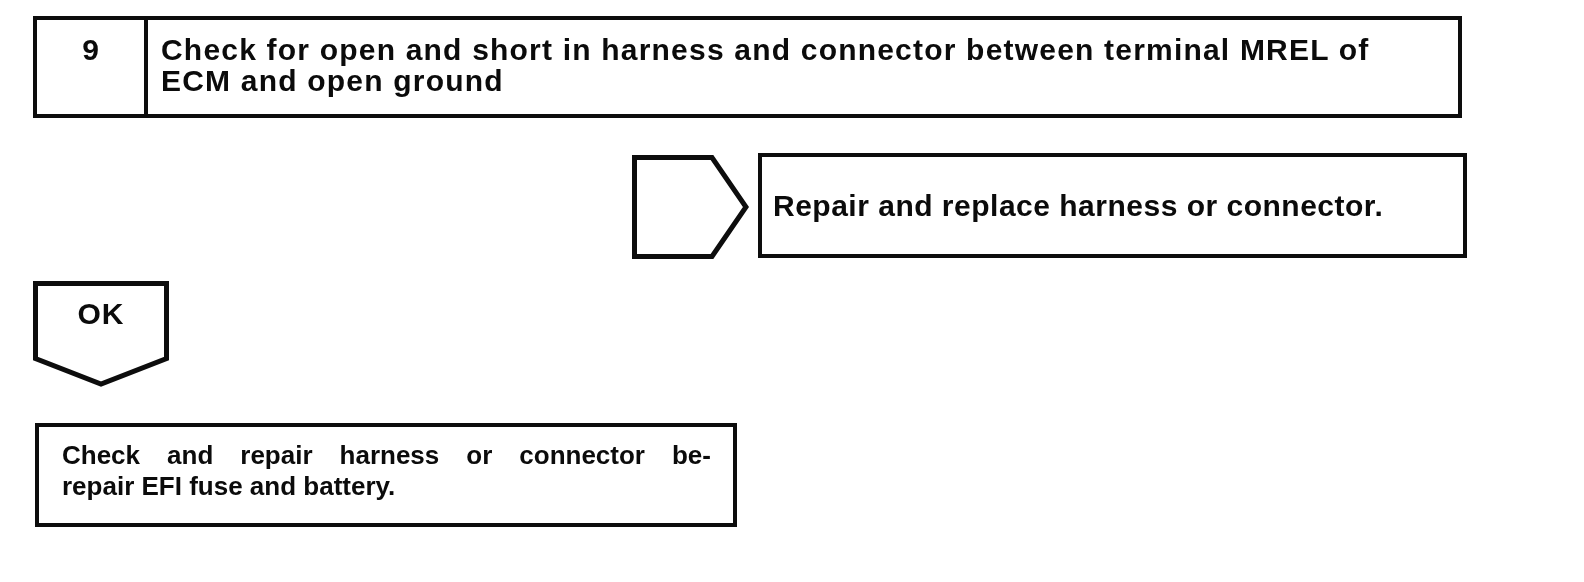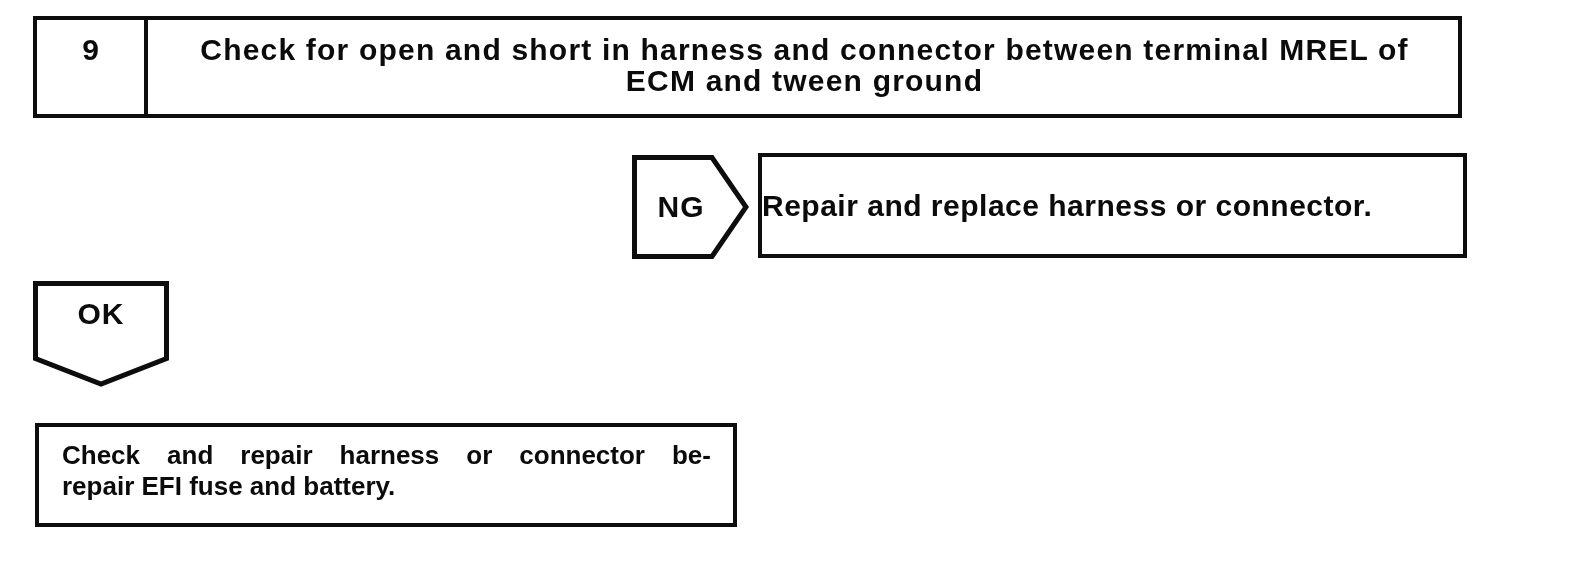--- a/index.html
+++ b/index.html
@@ -38,21 +38,20 @@
     font-size: 30px;
     line-height: 31px;
     padding-top: 14px;
   }
   .step-title-cell {
     flex: 1 1 auto;
     padding: 14px 10px 0 13px;
     font-size: 30px;
     line-height: 31px;
     letter-spacing: 1.2px;
-    text-align: center;
   }
 
   
   .connector {
     position: absolute;
   }
   .connector svg {
     display: block;
   }
   .connector .shape-outline {
@@ -77,20 +76,21 @@
     left: 0; top: 18px; width: 100%;
     text-align: center;
   }
 
   
   .ng-action-box {
     left: 758px; top: 153px;
     width: 709px; height: 105px;
     display: flex;
     align-items: center;
+    padding-left: 11px;
     font-size: 30px;
     letter-spacing: 0.5px;
   }
   .ok-action-box {
     left: 35px; top: 423px;
     width: 702px; height: 104px;
     padding: 13px 22px 0 23px;
     font-size: 26px;
     line-height: 31px;
   }
@@ -107,29 +107,28 @@
     height: 0;
   }
 </style>
 </head>
 <body>
 
 <div class="box step-header">
   <div class="step-number-cell">9</div>
   <div class="step-title-cell">
     <div>Check for open and short in harness and connector between terminal MREL of</div>
-    <div>ECM and tween ground</div>
+    <div>ECM and open ground</div>
   </div>
 </div>
 
 <div class="connector ng-connector">
   <svg width="117" height="104" viewBox="0 0 117 104" aria-hidden="true">
     <polygon class="shape-outline" points="2.5,2.5 80,2.5 114,52 80,101.5 2.5,101.5"></polygon>
   </svg>
-  <span class="connector-label">NG</span>
 </div>
 
 <div class="box ng-action-box">
   <span>Repair and replace harness or connector.</span>
 </div>
 
 <div class="connector ok-connector">
   <svg width="136" height="106" viewBox="0 0 136 106" aria-hidden="true">
     <polygon class="shape-outline" points="2.5,2.5 133.5,2.5 133.5,77.5 68,103 2.5,77.5"></polygon>
   </svg>

